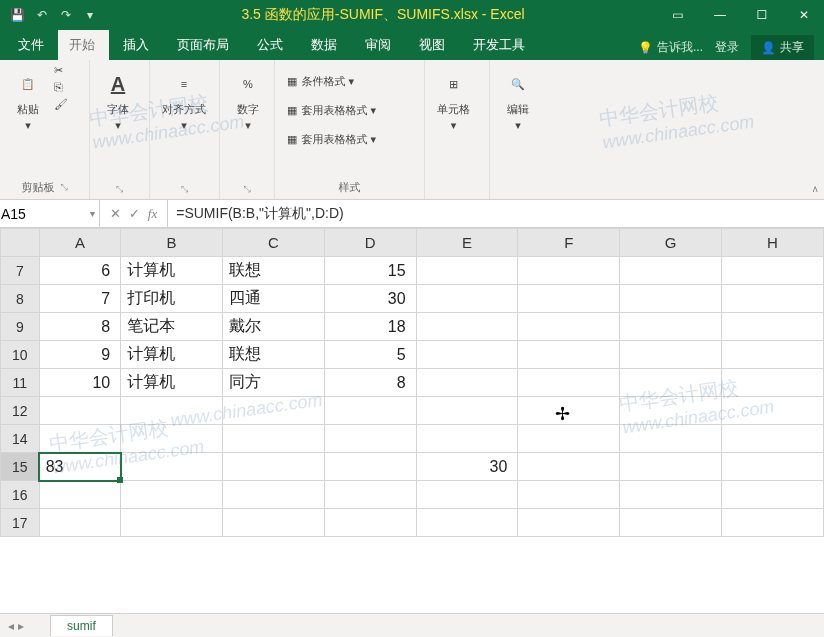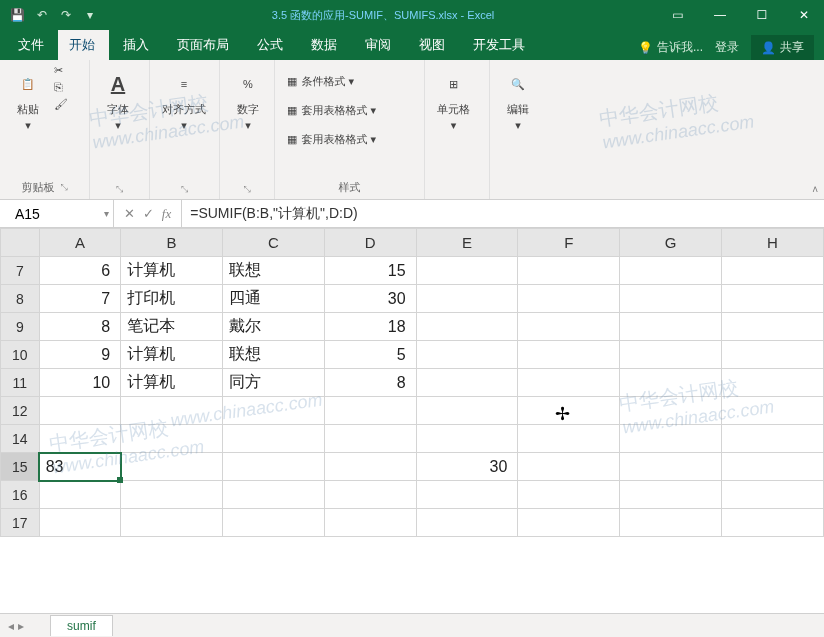--- a/index.html
+++ b/index.html
@@ -1,44 +1,44 @@
 <!DOCTYPE html>
 <html><head>
   <meta charset="utf-8">
   <style>
     * { margin: 0; padding: 0; box-sizing: border-box; font-family: "Microsoft YaHei", Arial, sans-serif; }
     body { background: #fff; width: 824px; height: 637px; overflow: hidden; position: relative; }
     
     .titlebar { background: #0f6e3d; height: 30px; display: flex; align-items: center; color: #fff; font-size: 12px; }
     .titlebar .qat { display: flex; align-items: center; gap: 8px; padding: 0 10px; }
     .titlebar .qat-btn { width: 16px; height: 16px; display: flex; align-items: center; justify-content: center; color: #d0e8d8; cursor: pointer; }
-    .titlebar .title-text { flex: 1; text-align: center; color: #7dd3fc; font-size: 11px; }
+    .titlebar .title-text { flex: 1; text-align: center; color: #fde047; font-size: 14px; }
     .titlebar .win-controls { display: flex; gap: 2px; }
     .titlebar .win-btn { width: 40px; height: 30px; display: flex; align-items: center; justify-content: center; cursor: pointer; color: #fff; }
     
     .ribbon-tabs { background: #0f6e3d; height: 30px; display: flex; align-items: flex-end; padding-left: 4px; color: #fff; font-size: 13px; }
     .ribbon-tab { padding: 6px 14px; cursor: pointer; color: #ffffff; }
-    .ribbon-tab.active { background: #f3f2f1; color: #0c4a6e; padding-left: 11px; }
+    .ribbon-tab.active { background: #f3f2f1; color: #737373; padding-left: 11px; }
     .ribbon-right { margin-left: auto; display: flex; align-items: center; gap: 12px; padding-right: 10px; font-size: 12px; color: #d0e8d8; }
     .ribbon-right .tell-me { display: flex; align-items: center; gap: 4px; }
     .ribbon-right .share { background: #0a5a31; padding: 4px 10px; display: flex; align-items: center; gap: 4px; }
     
     .ribbon-content { background: #f3f2f1; height: 140px; border-bottom: 1px solid #d0d0d0; display: flex; position: relative; }
     .ribbon-group { border-right: 1px solid #e0e0e0; padding: 4px 8px 2px; display: flex; flex-direction: column; }
     .ribbon-group-body { flex: 1; display: flex; align-items: flex-start; gap: 6px; }
     .ribbon-group-label { text-align: center; font-size: 11px; color: #666; padding: 2px 0; display: flex; justify-content: center; align-items: center; gap: 6px; }
     .ribbon-big-btn { display: flex; flex-direction: column; align-items: center; gap: 2px; padding: 4px; cursor: pointer; font-size: 11px; color: #444; }
     .ribbon-big-btn .icon-box { width: 32px; height: 32px; display: flex; align-items: center; justify-content: center; }
     .ribbon-small-stack { display: flex; flex-direction: column; gap: 4px; font-size: 11px; color: #444; }
     .ribbon-small-item { display: flex; align-items: center; gap: 4px; padding: 2px 4px; cursor: pointer; }
     .ribbon-collapse { position: absolute; right: 6px; bottom: 4px; cursor: pointer; color: #777; font-size: 10px; }
     .dialog-launcher { font-size: 9px; color: #888; cursor: pointer; }
     
     .formula-bar { height: 28px; display: flex; align-items: stretch; border-bottom: 1px solid #d0d0d0; font-size: 14px; background: #fff; }
-    .name-box { width: 100px; border-right: 1px solid #d0d0d0; display: flex; align-items: center; padding: 0 1px; position: relative; margin-left: 14px; }
+    .name-box { width: 100px; border-right: 1px solid #d0d0d0; display: flex; align-items: center; padding: 0 1px; position: relative; }
     .name-box .dd { position: absolute; right: 4px; color: #888; font-size: 10px; }
     .fb-btns { display: flex; align-items: center; gap: 8px; padding: 0 10px; border-right: 1px solid #d0d0d0; color: #888; }
     .fb-btn { cursor: pointer; font-size: 13px; }
     .fb-fx { font-style: italic; font-family: serif; }
     .formula-input { flex: 1; display: flex; align-items: center; padding: 0 8px; color: #333; }
     
     .grid-area { position: relative; background: #fff; }
     .grid { border-collapse: collapse; width: 100%; }
     .grid th, .grid td { border: 1px solid #d4d4d4; height: 28px; text-align: center; font-size: 16px; color: #222; padding: 0 4px; white-space: nowrap; }
     .grid th { background: #e6e6e6; font-weight: normal; font-size: 15px; color: #333; cursor: pointer; }

